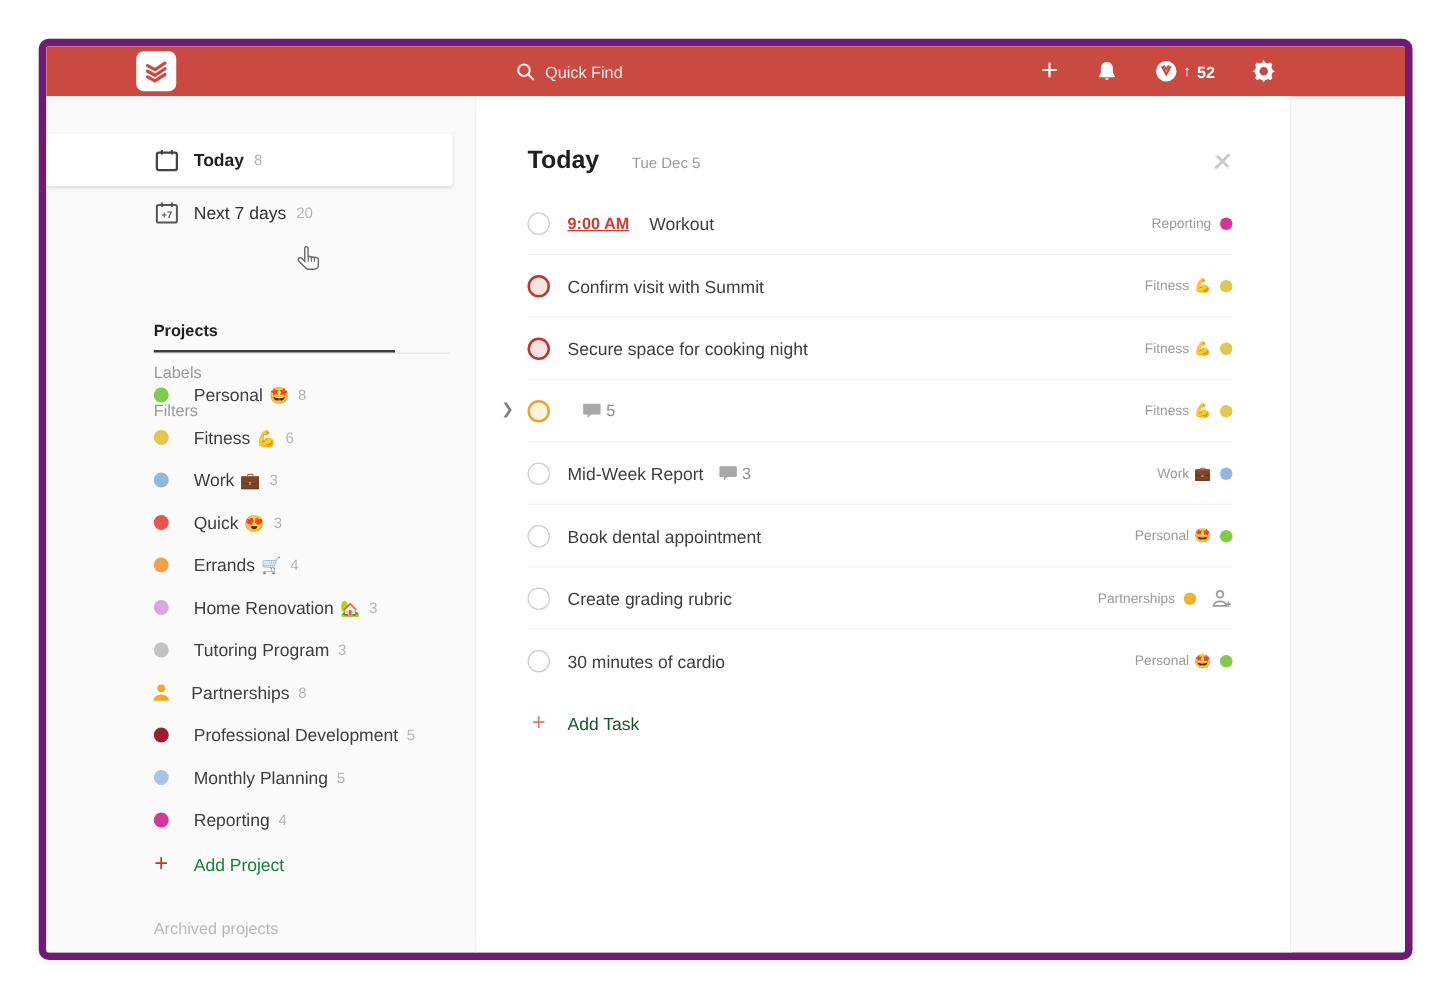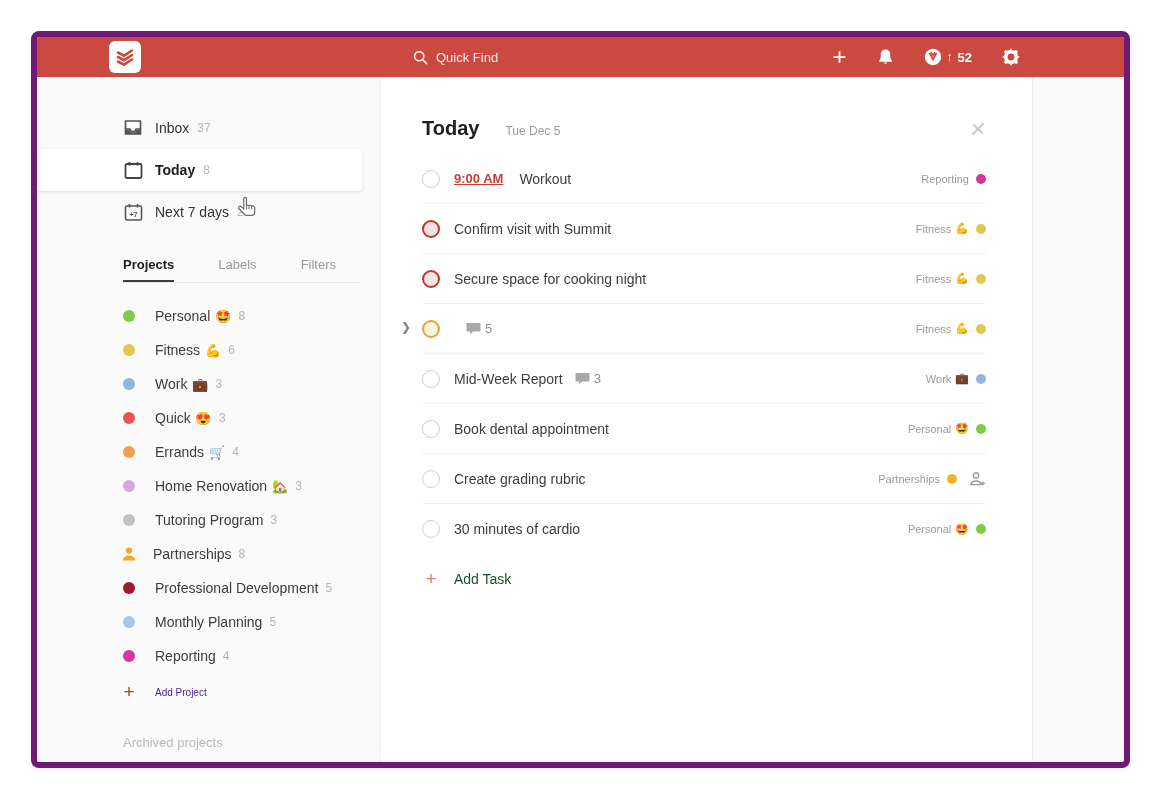--- a/index.html
+++ b/index.html
@@ -24,34 +24,34 @@
   
   .sidebar { position:absolute; left:0; top:40px; width:343px; bottom:0; background:#fafafa; }
   .side-list { position:absolute; left:0; top:30px; width:100%; }
   .side-item { position:relative; height:42px; display:flex; align-items:center; padding-left:86px; font-size:14px; color:#333; cursor:pointer; }
   .side-item .s-icon { position:absolute; left:86px; width:20px; height:20px; display:flex; align-items:center; justify-content:center; }
   .side-item .s-label { margin-left:32px; }
   .side-item .s-count { margin-left:8px; font-size:12px; color:#b5b5b5; }
   .side-item.selected { background:#ffffff; box-shadow:0 1px 3px rgba(0,0,0,.12); border-radius:3px; margin-right:18px; }
   .side-item.selected .s-label { font-weight:bold; color:#202020; }
 
-  .tabs-row { position:absolute; left:86px; right:20px; top:172px; height:34px; display:flex; border-bottom:1px solid #e6e6e6; }
+  .tabs-row { position:absolute; left:86px; right:20px; top:172px; height:34px; display:flex; border-bottom:1px solid #e6e6e6;flex-direction:column; }
   .tab { font-size:13px; color:#9a9a9a; cursor:pointer; padding:8px 0; margin-right:44px; }
   .tab.active { color:#202020; font-weight:bold; border-bottom:2px solid #3d3d3d; }
 
   .projects-list { position:absolute; left:86px; top:222px; right:10px; }
   .proj-row { height:34px; display:flex; align-items:center; cursor:pointer; }
   .proj-dot { width:12px; height:12px; border-radius:50%; margin-right:20px; flex:0 0 12px; }
   .proj-person { width:16px; height:16px; margin-right:16px; margin-left:-2px; flex:0 0 16px; }
   .proj-name { font-size:14px; color:#3d3d3d; }
   .proj-emoji { font-size:13px; margin-left:5px; }
   .proj-count { font-size:12px; color:#b5b5b5; margin-left:7px; }
   .add-project-row { height:38px; display:flex; align-items:center; cursor:pointer; }
   .add-plus { color:#c4342c; font-size:19px; font-weight:400; width:12px; margin-right:20px; text-align:center; }
-  .add-project-label { font-size:10px; color:#4c1d95; }
+  .add-project-label { font-size:14px; color:#15803d; }
   .archived { position:absolute; left:86px; bottom:12px; font-size:13px; color:#b9b9b9; cursor:pointer;margin-top:32px; }
 
   .hand-cursor { position:absolute; left:198px; top:118px; pointer-events:none; z-index:5; }
 
   
   .main-col { position:absolute; left:343px; top:40px; width:653px; bottom:0; background:#ffffff; border-left:1px solid #f0f0f0; border-right:1px solid #f0f0f0; }
   .main-header { position:relative; padding:40px 46px 14px 41px; display:flex; align-items:baseline; }
   .main-title { font-size:20px; color:#202020; font-weight:bold; }
   .main-date { font-size:12px; color:#9b9b9b; margin-left:26px; }
   .tools-icon { position:absolute; right:46px; top:44px; cursor:pointer; }
@@ -120,30 +120,20 @@
       <div class="tb-btn">
         <svg width="18" height="18" viewBox="0 0 20 20">
           <path fill="#ffffff" fill-rule="evenodd" d="M10 0 l1.2 2.2 a8 8 0 0 1 2.3 .95 L16 2.3 l1.7 1.7 -.85 2.5 a8 8 0 0 1 .95 2.3 L20 10 l-2.2 1.2 a8 8 0 0 1 -.95 2.3 l.85 2.5 -1.7 1.7 -2.5 -.85 a8 8 0 0 1 -2.3 .95 L10 20 l-1.2 -2.2 a8 8 0 0 1 -2.3 -.95 l-2.5 .85 -1.7 -1.7 .85 -2.5 a8 8 0 0 1 -.95 -2.3 L0 10 l2.2 -1.2 a8 8 0 0 1 .95 -2.3 L2.3 4 4 2.3 l2.5 .85 a8 8 0 0 1 2.3 -.95 z M10 6.2 a3.8 3.8 0 1 0 0 7.6 a3.8 3.8 0 0 0 0 -7.6 z"></path>
         </svg>
       </div>
     </div>
   </div>
 
   <div class="sidebar">
     <div class="side-list" id="side-list">
-        <div class="side-item">
-          <span class="s-icon">
-            <svg width="20" height="18" viewBox="0 0 20 18">
-              <path d="M2.5 2 h15 v13 h-15 z M2.5 10 h4.5 l1.2 2.5 h3.6 L13 10 h4.5" fill="none" stroke="#555" stroke-width="1.7" stroke-linejoin="round"></path>
-              <path d="M2.5 10.8 h4 l1.2 2.5 h4.6 l1.2-2.5 h4 v4.2 h-15 z" fill="#555"></path>
-            </svg>
-          </span>
-          <span class="s-label">Inbox</span>
-          <span class="s-count">37</span>
-        </div>
         <div class="side-item selected">
           <span class="s-icon">
             <svg width="19" height="19" viewBox="0 0 19 19">
               <rect x="1.5" y="3" width="16" height="14" rx="1.5" fill="none" stroke="#444" stroke-width="1.8"></rect>
               <line x1="5.5" y1="1" x2="5.5" y2="4.5" stroke="#444" stroke-width="1.8"></line>
               <line x1="13.5" y1="1" x2="13.5" y2="4.5" stroke="#444" stroke-width="1.8"></line>
             </svg>
           </span>
           <span class="s-label">Today</span>
           <span class="s-count">8</span>

